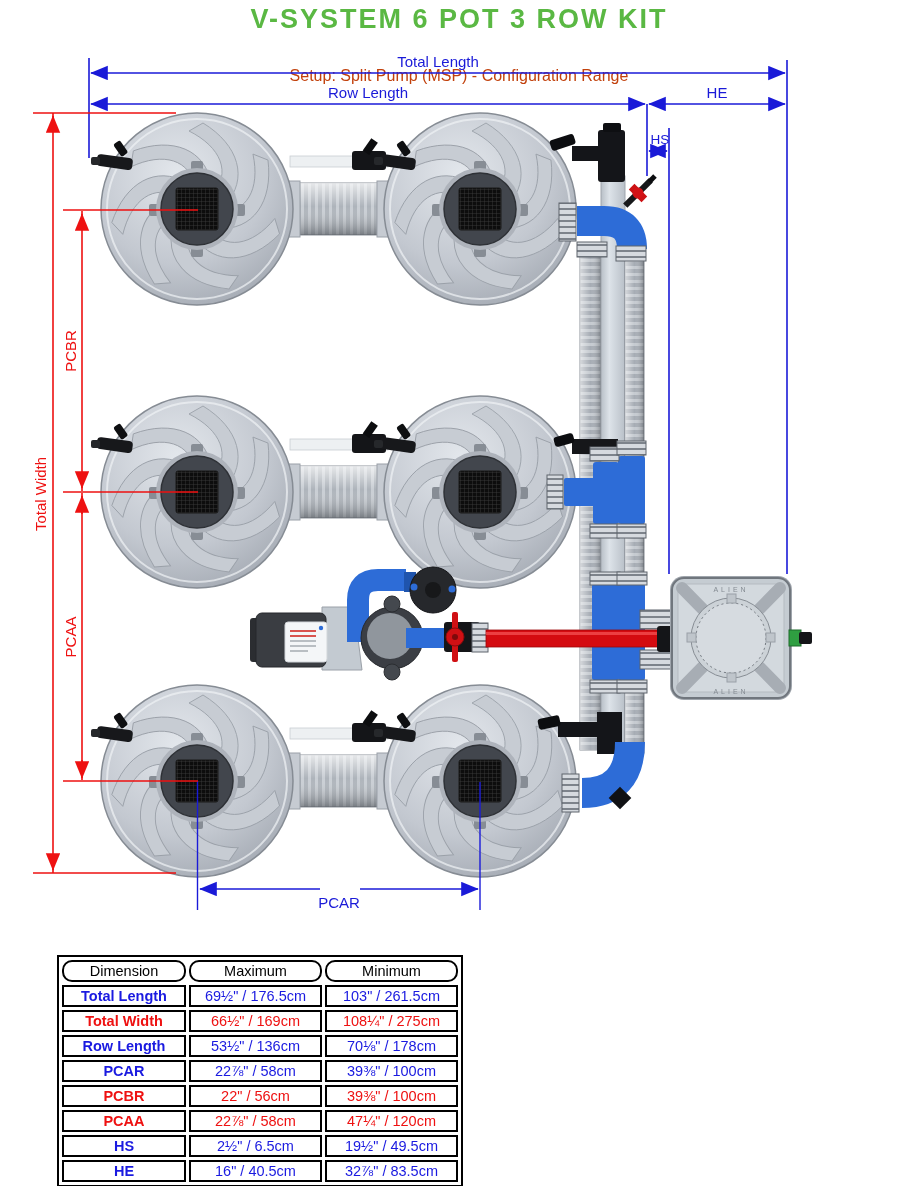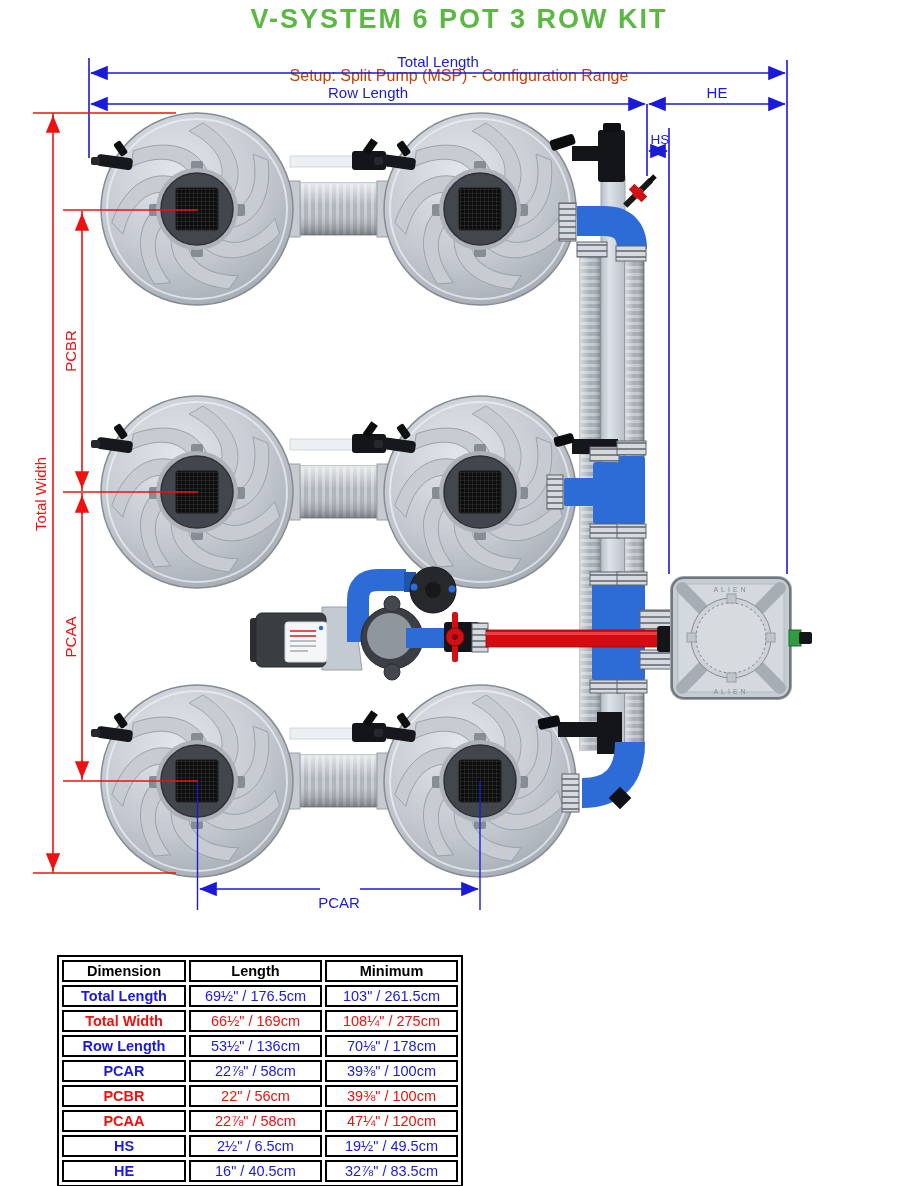--- a/index.html
+++ b/index.html
@@ -13,21 +13,21 @@
   svg text{font-family:"Liberation Sans",sans-serif;}
   .dimtxt-b{fill:#1a1ad8;font-size:15px;}
   .dimtxt-r{fill:#ee1111;font-size:15px;}
   .restxt{fill:#858c93;font-size:7px;letter-spacing:3px;}
 
   table.dims{position:absolute;left:57px;top:955px;width:404px;
              border-collapse:separate;border-spacing:3px;background:#fff;
              border:2px solid #000;table-layout:fixed;}
   table.dims th,table.dims td{border:2px solid #000;text-align:center;
              font-size:14.5px;line-height:16px;padding:1px 2px;background:#fff;}
-  table.dims th{font-weight:bold;color:#000;}
+  table.dims th{font-weight:normal;color:#000;border-radius:10px;}
   td.lbl{font-weight:bold;}
   tr.row-blue td{color:#1a1ae0;}
   tr.row-red td{color:#ee1111;}
 </style>
 </head>
 <body>
 
 <div id="page">
 
   <div class="title">V-SYSTEM 6 POT 3 ROW KIT</div>
@@ -290,21 +290,21 @@
 
   <table class="dims">
     <colgroup>
         <col style="width:124px">
         <col style="width:133px">
         <col style="width:133px">
       </colgroup>
     <thead>
       <tr>
         <th>Dimension</th>
-        <th>Length</th>
+        <th>Maximum</th>
         <th>Minimum</th>
       </tr>
     </thead>
     <tbody>
       <tr class="row-blue">
         <td class="lbl">Total Length</td>
         <td>69½" / 176.5cm</td>
         <td>103" / 261.5cm</td>
       </tr>
       <tr class="row-red">

